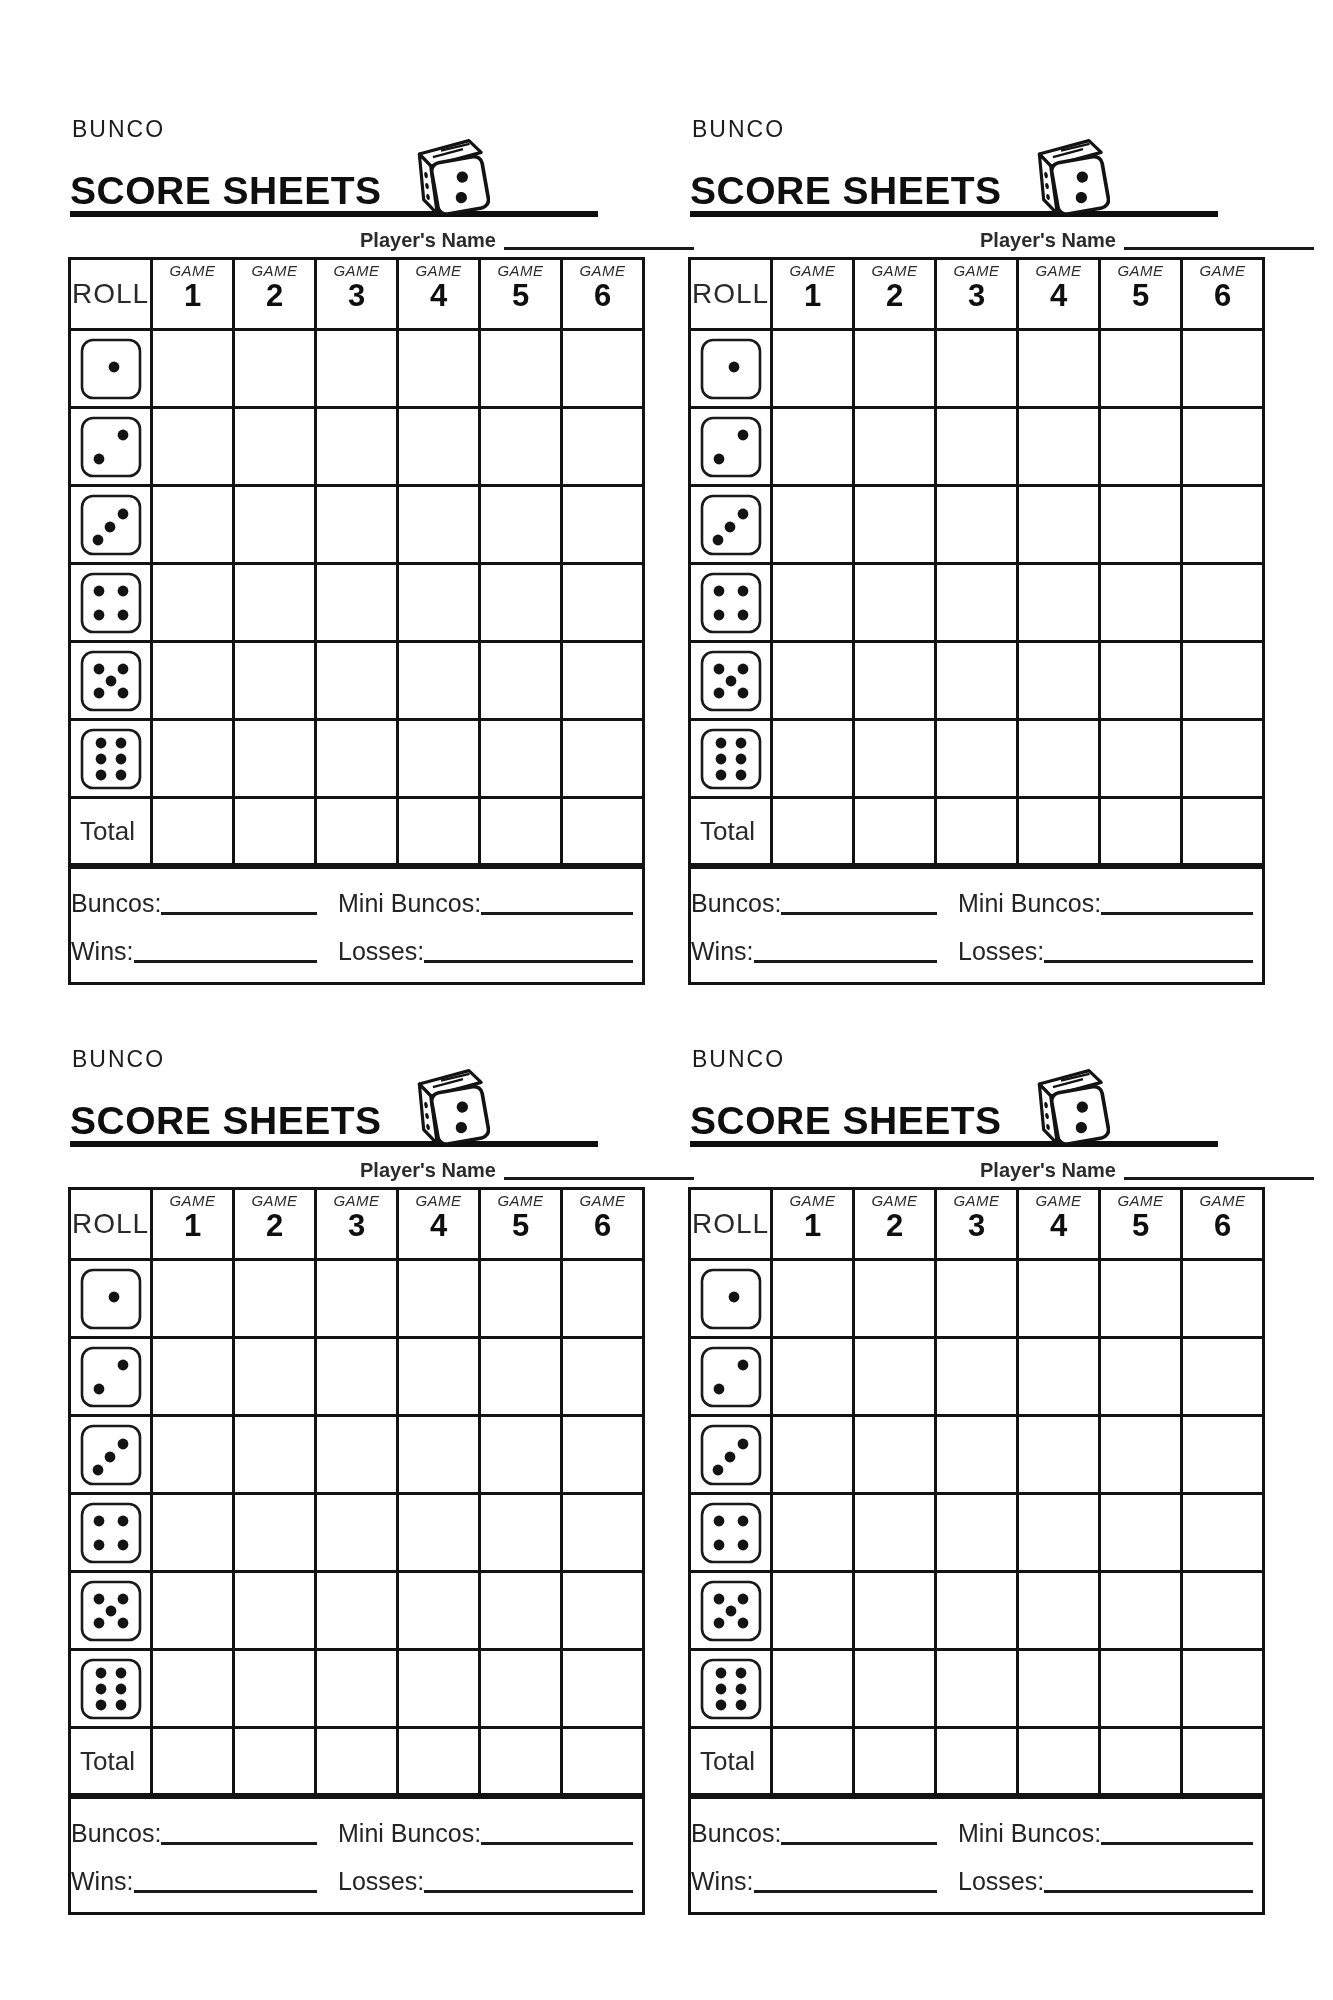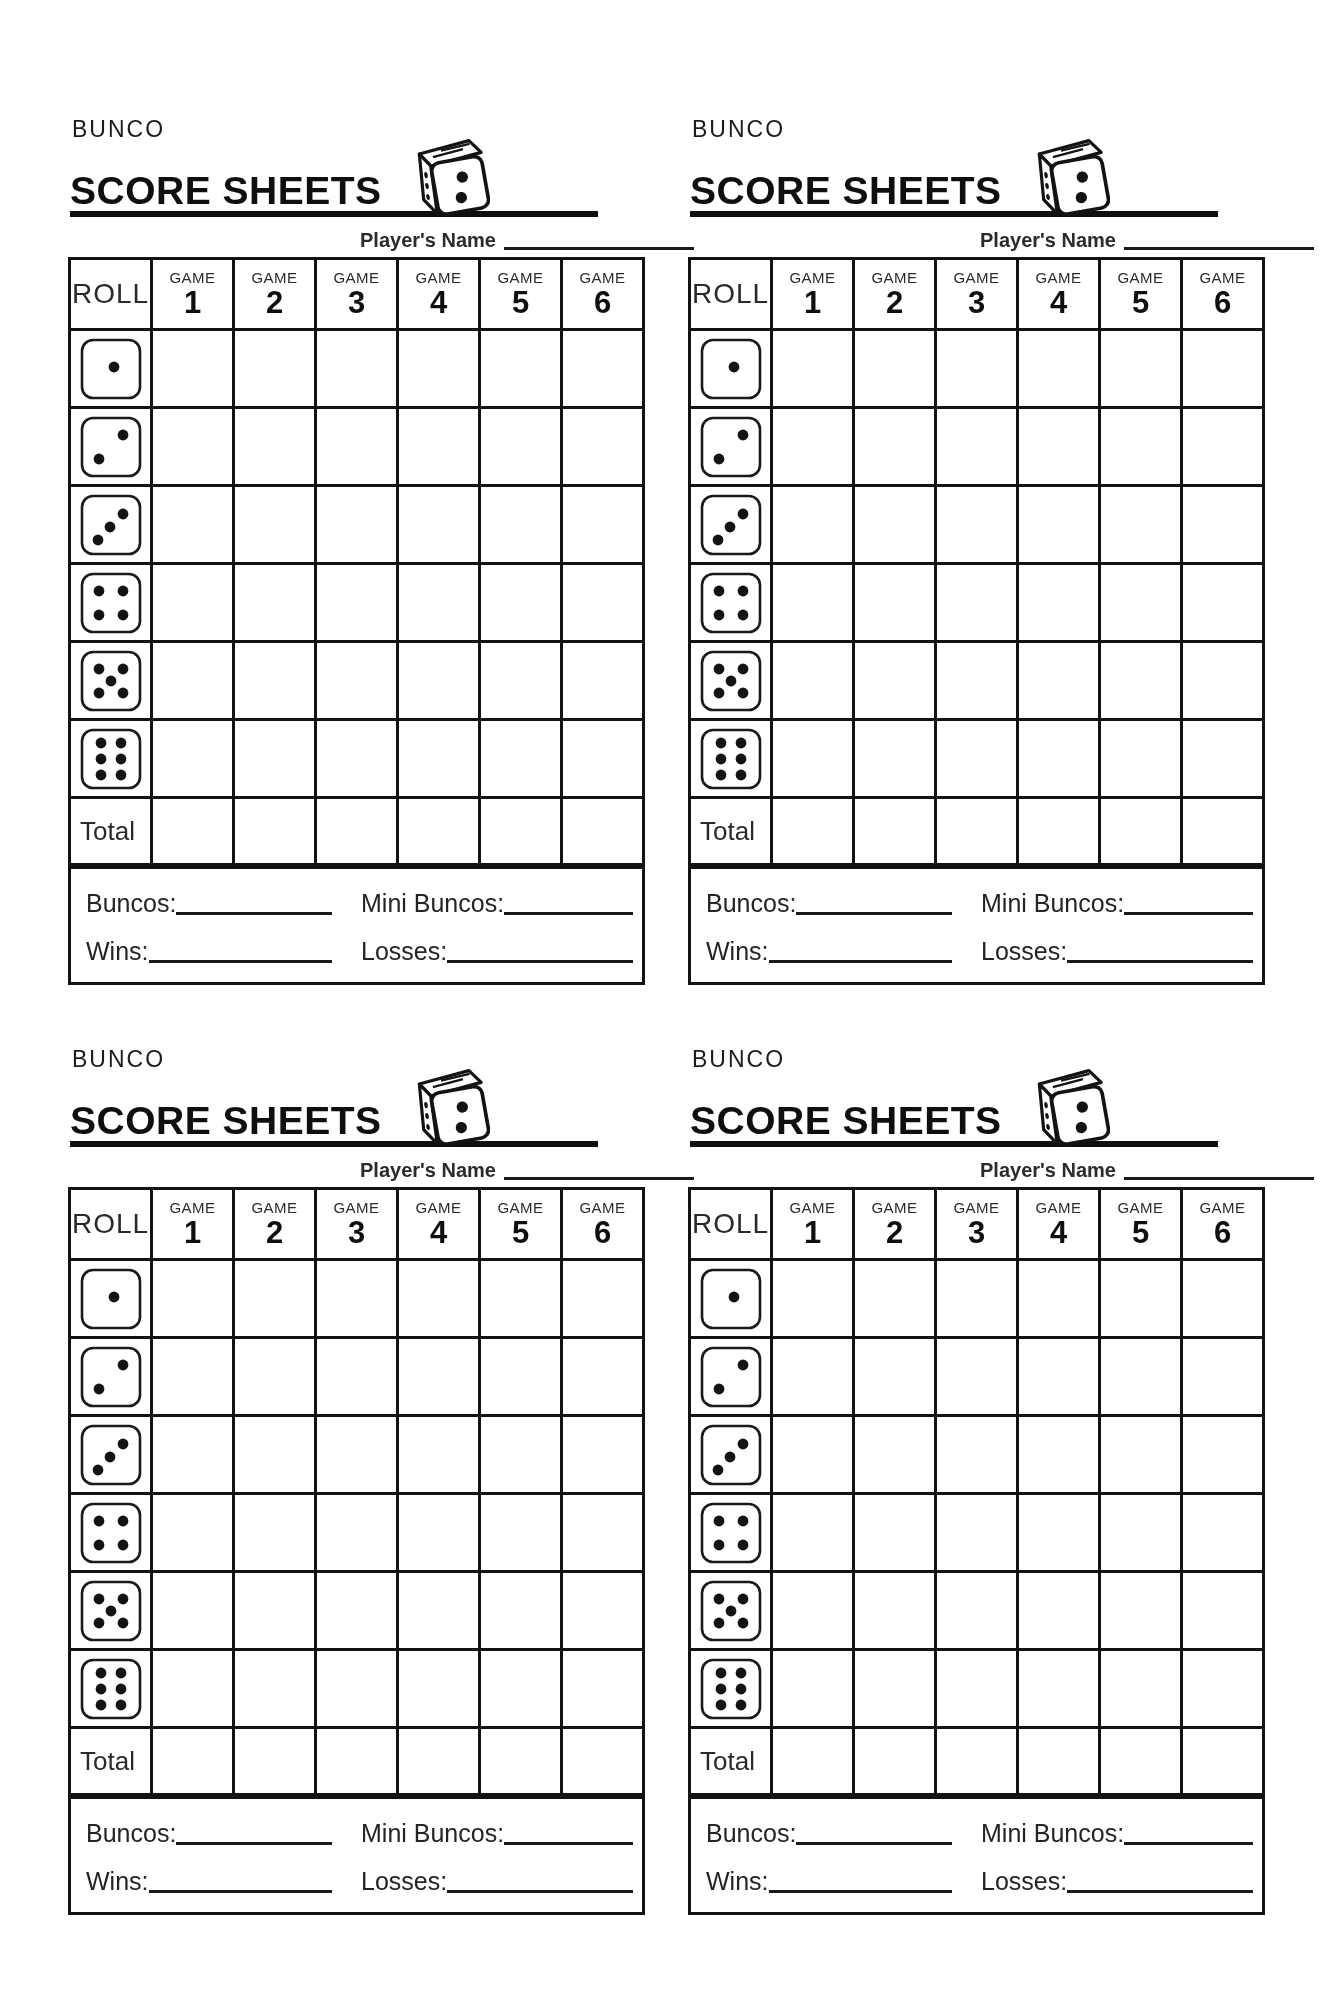--- a/index.html
+++ b/index.html
@@ -23,37 +23,37 @@
   .player-label{font-size:20px;line-height:20px;color:#2b2b2b;white-space:nowrap;font-weight:bold;}
   .player-line{flex:1;margin-left:8px;border-bottom:3px solid #1a1a1a;height:100%;}
 
   
   .score-table{border-collapse:collapse;table-layout:fixed;width:577px;margin-top:7px;}
   .score-table col.c-roll{width:82px;}
   .score-table th,.score-table td{border:3px solid #131313;padding:0;text-align:center;}
   .score-table thead th{height:68px;vertical-align:top;background:#fff;}
   .roll-th{vertical-align:middle !important;}
   .roll-label{font-size:28px;font-weight:400;letter-spacing:1px;color:#2a2a2a;}
-  .game-label{display:block;margin-top:10px;font-size:15px;line-height:16px;font-weight:400;
-              letter-spacing:.5px;color:#2b2b2b;}
+  .game-label{display:block;margin-top:3px;font-size:15px;line-height:16px;font-weight:400;
+              letter-spacing:.5px;color:#2b2b2b;font-style:italic;}
   .game-number{display:block;margin-top:1px;font-size:31px;line-height:31px;font-weight:800;color:#0f0f0f;}
   .dice-row td{height:75px;vertical-align:middle;}
   .die-cell svg{display:block;margin:0 auto;}
   .total-row td{height:64px;vertical-align:middle;}
   .total-cell{text-align:left !important;}
   .total-label{font-size:26px;color:#2a2a2a;padding-left:9px;}
 
   
   .sheet-footer{box-sizing:border-box;width:577px;height:119px;border:3px solid #131313;
                 background:#fff;}
-  .f-row{display:flex;align-items:flex-end;padding-left:15px;height:24px;}
+  .f-row{display:flex;align-items:flex-end;padding-left:0;height:24px;}
   .f-row1{margin-top:22px;}
   .f-row2{margin-top:24px;}
   .f-pair1{display:flex;align-items:flex-end;width:246px;}
-  .f-pair2{display:flex;align-items:flex-end;flex:1;margin-left:29px;margin-right:9px;}
+  .f-pair2{display:flex;align-items:flex-end;flex:1;margin-left:21px;margin-right:9px;}
   .f-label{font-size:25px;line-height:24px;color:#242424;white-space:nowrap;}
   .f-line{flex:1;border-bottom:3px solid #1a1a1a;height:100%;}
 </style>
 </head>
 <body>
 
 <div class="page">
   <div class="sheets-grid" id="sheets-grid">
   <div class="sheet">
     <div class="brand">BUNCO</div>

